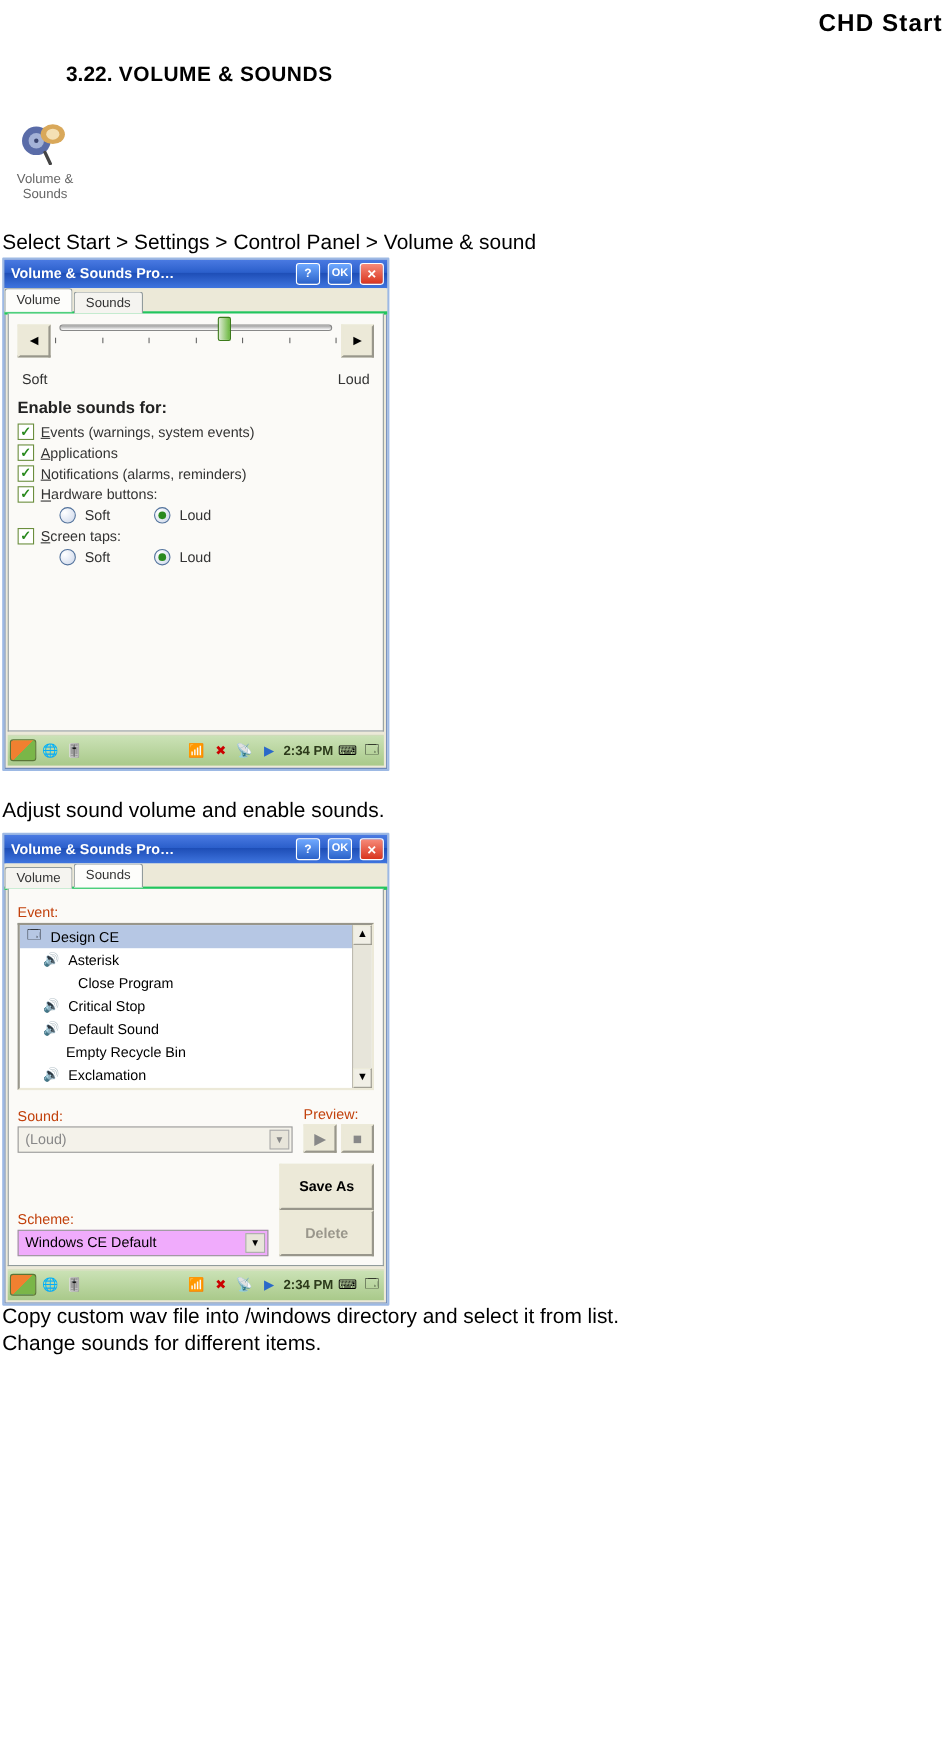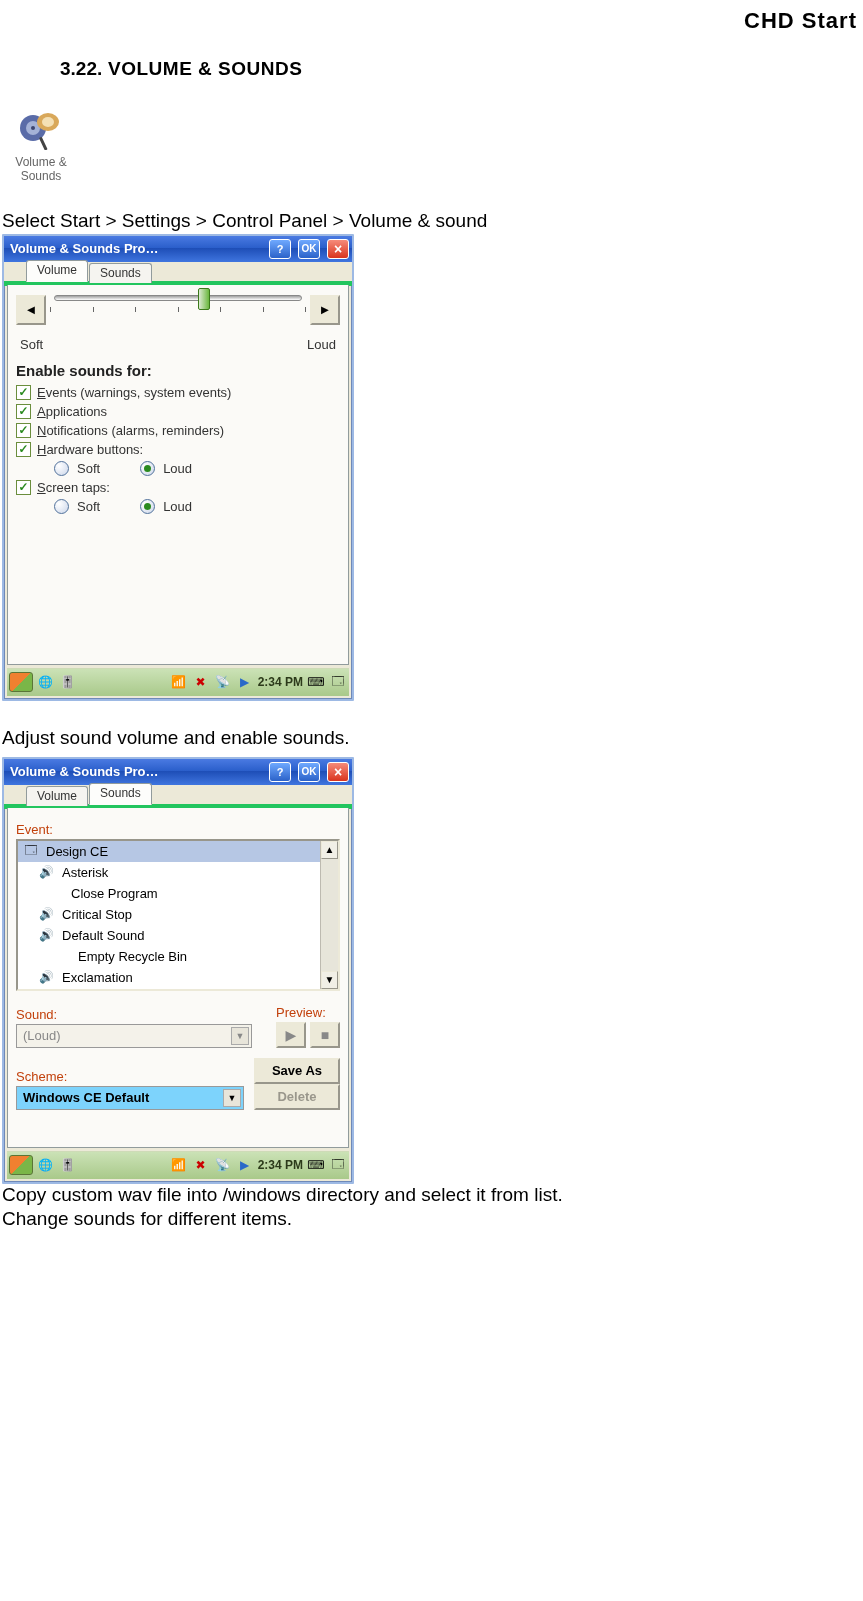--- a/index.html
+++ b/index.html
@@ -86,23 +86,23 @@
   .ce-tb-ok   { background: linear-gradient(to bottom,#6fa9ff,#2b62c9); color:#fff; font-size:10px;}
   .ce-tb-close{
     background: linear-gradient(to bottom,#f68b7a,#d9341e);
     color:#fff; font-size:14px; line-height:1;
   }
 
   .ce-tabs-row {
     display: flex;
     align-items: flex-end;
     height: 24px;
-    padding-left: 22px;
+    padding-left: 0;
     background: #ece9d8;
-    border-bottom: 5px solid #22c55e;
+    border-bottom: 3px solid #22c55e;
   }
   .ce-tab {
     height: 20px;
     padding: 2px 10px 0 10px;
     border: 1px solid #919b9c;
     border-bottom: none;
     border-radius: 3px 3px 0 0;
     background: #f5f4f0;
     margin-right: 1px;
     font-size: 12px;
@@ -182,39 +182,39 @@
   .list-inner { flex:1; overflow:hidden; font-size:13px;}
   .list-item { display:flex; align-items:center; gap:6px; padding:1px 4px; height:21px;}
   .list-item.sel { background:#b6c7e4; }
   .li-icon { width:18px;height:16px; display:flex;align-items:center;justify-content:center; font-size:12px;}
   .scrollbar {
     width:18px; background:#e7e5da; border-left:1px solid #bdbab0;
     display:flex; flex-direction:column;
   }
   .sb-btn { height:18px; background:#f1efe6; border:1px outset #ece9d8; display:flex;align-items:center;justify-content:center;font-size:10px;}
   .sb-track { flex:1; }
-  .row2 { display:flex; align-items:flex-end; gap:24px; margin-top:10px;}
+  .row2 { display:flex; align-items:flex-end; gap:10px; margin-top:10px;}
   .row2 .col { display:flex; flex-direction:column; }
   .combo {
     height:24px; border:1px solid #999; background:#f4f2ea;
     display:flex; align-items:center; justify-content:space-between;
     padding:0 2px 0 6px; font-size:13px; color:#888;
   }
-  .combo.enabled { background:#7dd3fc; color:#000;font-weight:bold; }
+  .combo.enabled { background:#f0abfc; color:#000; }
   .combo .dd {
     width:18px;height:18px;border:1px solid #aaa;background:#e8e5da;
     display:flex;align-items:center;justify-content:center;font-size:9px;
   }
   .icon-btn {
     width:30px;height:26px;background:#ece9d8;border:2px outset #ece9d8;
     display:flex;align-items:center;justify-content:center;font-size:14px;color:#888;
   }
   .row3 { display:flex; align-items:flex-end; gap:10px; margin-top:10px;}
   .text-btn {
-    height:26px; padding:0 8px; background:#ece9d8; border:2px outset #ece9d8;
+    height:42px; padding:0 8px; background:#ece9d8; border:2px outset #ece9d8;
     font-size:13px; font-weight:bold; display:flex;align-items:center;justify-content:center;
     min-width:86px;
   }
   .text-btn.disabled { color:#9a978c; }
 
   
   .taskbar {
     height:28px; margin:-1px 3px 3px 3px;
     background: linear-gradient(to bottom,#cbe2b6,#a9c98a);
     border-top:1px solid #cedbb7;
@@ -388,21 +388,21 @@
             <span>Close Program</span>
           </div>
           <div class="list-item" style="padding-left:20px;">
             <span class="li-icon">🔊</span>
             <span>Critical Stop</span>
           </div>
           <div class="list-item" style="padding-left:20px;">
             <span class="li-icon">🔊</span>
             <span>Default Sound</span>
           </div>
-          <div class="list-item" style="padding-left:60px;">
+          <div class="list-item" style="padding-left:42px;">
             <span>Empty Recycle Bin</span>
           </div>
           <div class="list-item" style="padding-left:20px;">
             <span class="li-icon">🔊</span>
             <span>Exclamation</span>
           </div>
         </div>
         <div class="scrollbar">
           <div class="sb-btn">▲</div>
           <div class="sb-track"></div>

